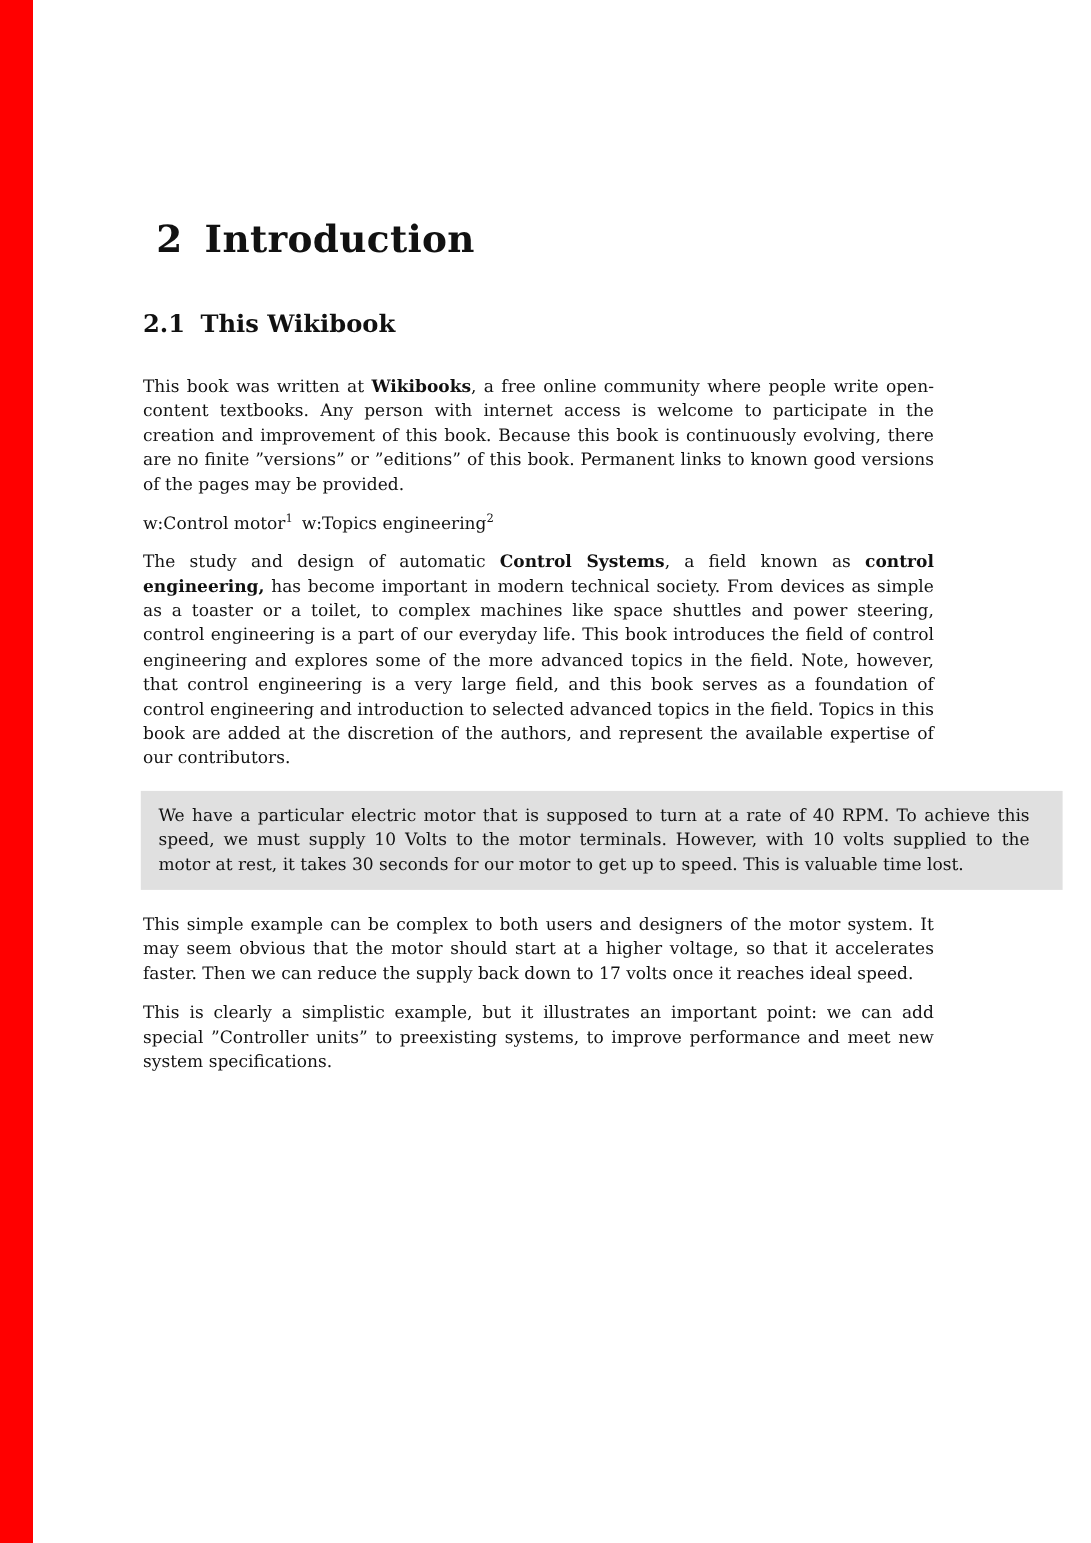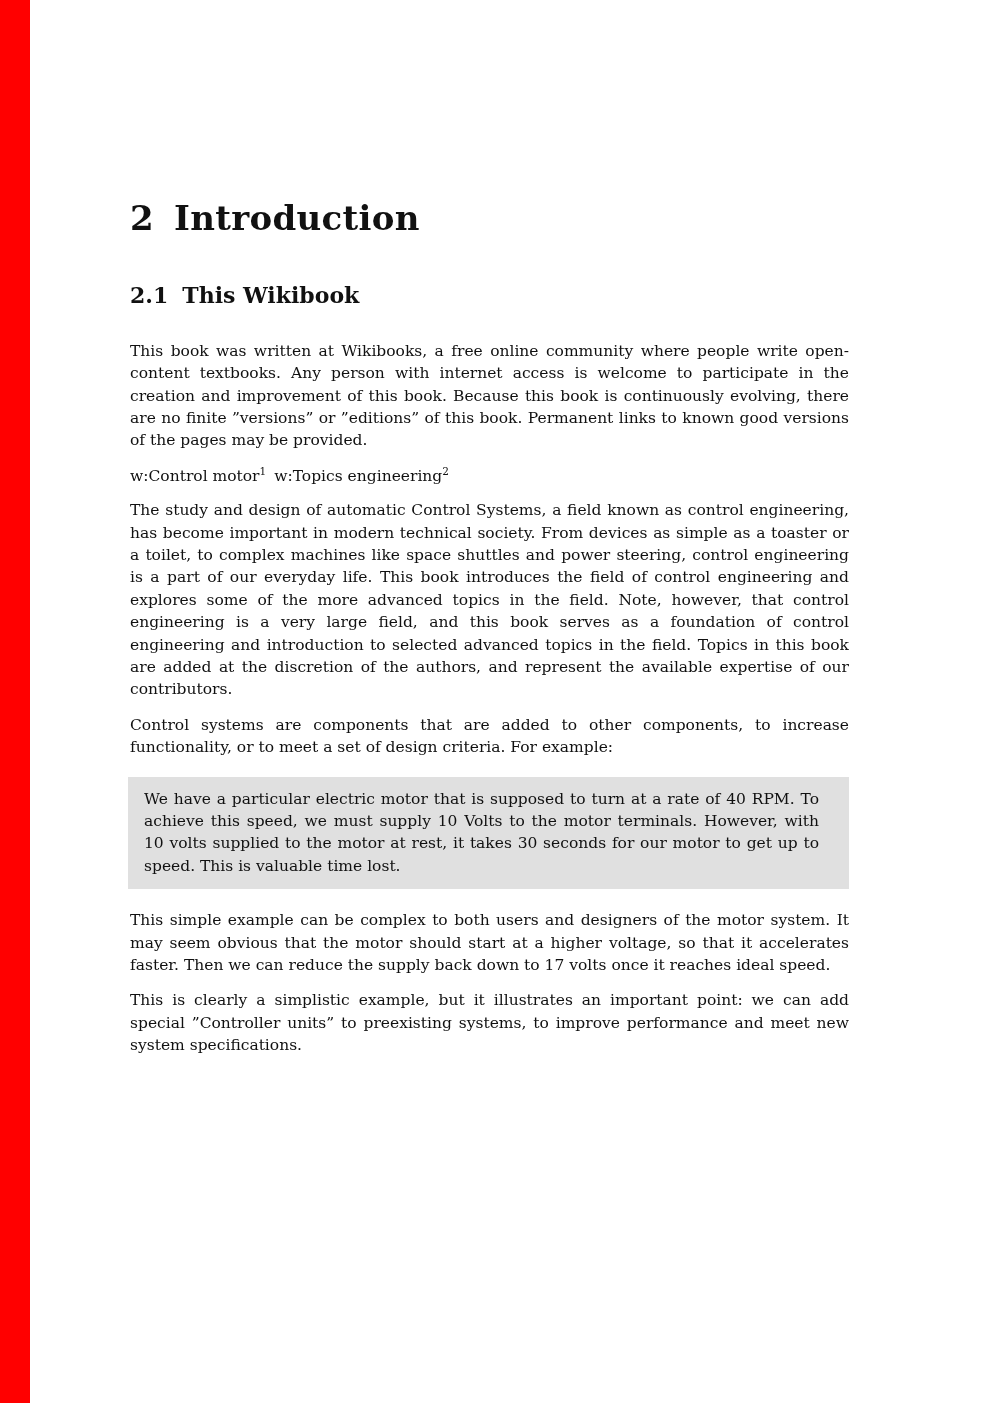--- a/index.html
+++ b/index.html
@@ -26,21 +26,21 @@
     height: 1403px;
     background: var(--accent-red);
   }
   .page {
     position: absolute;
     left: 130px;
     top: 0;
     width: 719px;
   }
   .chapter-title {
-    margin: 200px 0 46px 0;
+    margin: 200px 0 46px 12px;
     font-size: 34px;
     font-weight: bold;
     line-height: 1.1;
     letter-spacing: 0.3px;
   }
   .chapter-title .h-text { margin-left: 20px; }
   .section-heading {
     margin: 38px 0 31px 0;
     font-size: 22px;
     font-weight: bold;
@@ -62,50 +62,49 @@
   .wiki-link + .wiki-link { margin-left: 8px; }
   sup.footnote-ref {
     font-size: 10.5px;
     line-height: 0;
     vertical-align: super;
   }
   .example-box {
     background: var(--box-gray);
     margin: 18px 0 20px -2px;
     padding: 11px 30px 12px 16px;
-    width: 721px;
+    width: 838px;
   }
   .example-box p {
     margin: 0;
     font-size: 15.5px;
     line-height: 22.4px;
     text-align: justify;
     text-justify: inter-word;
   }
-  b { font-weight: normal; }
+  b { font-weight: bold; }
 </style>
 </head>
 <body>
 
 <div class="red-bar"></div>
 
 <main class="page">
 
   <h1 class="chapter-title"><span class="h-num">2</span><span class="h-text">Introduction</span></h1>
 
   <h2 class="section-heading"><span class="h-num">2.1</span><span class="h-text">This Wikibook</span></h2>
 
   <p class="body-par"><span>This book was written at </span><b>Wikibooks</b><span>, a free online community where people write open-content textbooks. Any person with internet access is welcome to participate in the creation and improvement of this book. Because this book is continuously evolving, there are no finite ”versions” or ”editions” of this book. Permanent links to known good versions of the pages may be provided.</span></p>
 
 
   <p class="wiki-links"><span class="wiki-link"><span>w:Control motor</span><sup class="footnote-ref">1</sup></span><span class="wiki-link"><span>w:Topics engineering</span><sup class="footnote-ref">2</sup></span></p>
 
   <p class="body-par"><span>The study and design of automatic </span><b>Control Systems</b><span>, a field known as </span><b>control engineering,</b><span> has become important in modern technical society. From devices as simple as a toaster or a toilet, to complex machines like space shuttles and power steering, control engineering is a part of our everyday life. This book introduces the field of control engineering and explores some of the more advanced topics in the field. Note, however, that control engineering is a very large field, and this book serves as a foundation of control engineering and introduction to selected advanced topics in the field. Topics in this book are added at the discretion of the authors, and represent the available expertise of our contributors.</span></p>
 
-  <p class="body-par">Control systems are components that are added to other components, to increase functionality, or to meet a set of design criteria. For example:</p>
 
   <div class="example-box">
     <p>We have a particular electric motor that is supposed to turn at a rate of 40 RPM. To achieve this speed, we must supply 10 Volts to the motor terminals. However, with 10 volts supplied to the motor at rest, it takes 30 seconds for our motor to get up to speed. This is valuable time lost.</p>
   </div>
 
   <p class="body-par">This simple example can be complex to both users and designers of the motor system. It may seem obvious that the motor should start at a higher voltage, so that it accelerates faster. Then we can reduce the supply back down to 17 volts once it reaches ideal speed.</p>
 
   <p class="body-par">This is clearly a simplistic example, but it illustrates an important point: we can add special ”Controller units” to preexisting systems, to improve performance and meet new system specifications.</p>
 
 </main>

